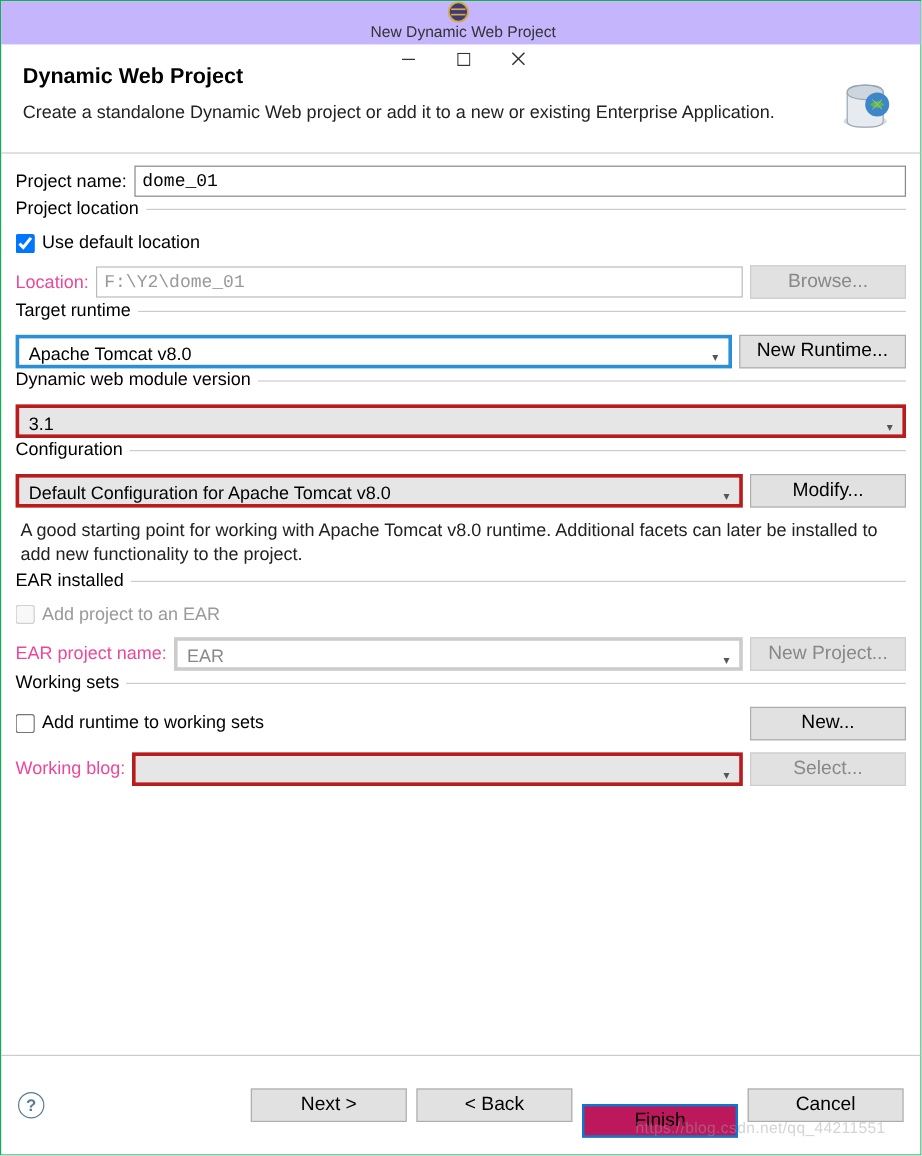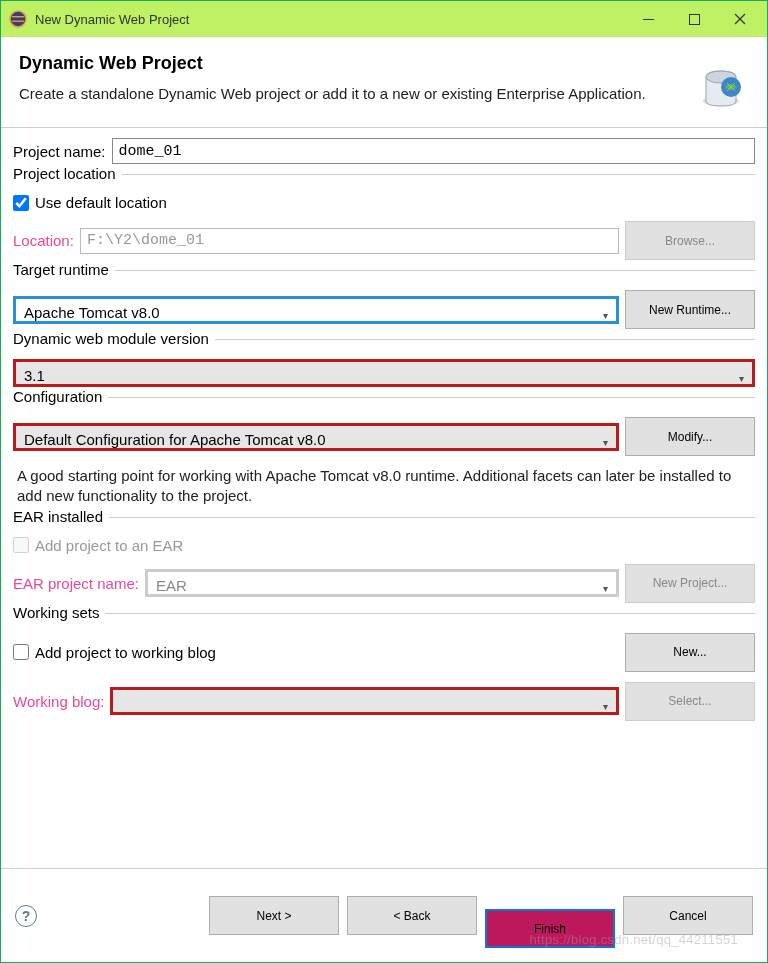--- a/index.html
+++ b/index.html
@@ -16,21 +16,22 @@
       border: 1px solid #1aaa5c;
       display: flex;
       flex-direction: column;
       background: #fff;
     }
     .titlebar {
       display: flex;
       align-items: center;
       height: 36px;
       padding: 0 4px 0 8px;
-      background: #bef264;
+      background: #c4b5fd;
+      flex-direction: column;
     }
     .titlebar .app-icon {
       width: 18px; height: 18px;
       margin-right: 8px;
       display: flex; align-items: center; justify-content: center;
     }
     .titlebar .title {
       flex: 1;
       font-size: 13px;
       color: #333;
@@ -122,25 +123,25 @@
       gap: 6px;
       margin-bottom: 10px;
       font-size: 15px;
     }
     .check-row input[type=checkbox]{
       width: 16px; height: 16px;
       margin: 0;
     }
     .check-row.disabled { color: #999; }
     .btn {
-      height: 39px;
+      height: 28px;
       min-width: 130px;
       background: #e1e1e1;
       border: 1px solid #adadad;
-      font-size: 12px;
+      font-size: 16px;
       font-family: inherit;
       padding: 0 14px;
       text-align: center;
       display: inline-flex;
       align-items: center;
       justify-content: center;
     }
     .btn:disabled {
       color: #888;
       background: #e1e1e1;
@@ -340,21 +341,21 @@
         </div>
       </div>
     </div>
 
     <div class="group">
       <span class="group-title">Working sets</span>
       <div class="group-body">
         <div class="row">
           <div class="check-row flex1" style="margin-bottom:0">
             <input type="checkbox" style="">
-            <span>Add project to working blog</span>
+            <span>Add runtime to working sets</span>
           </div>
           <button class="btn">New...</button>
         </div>
         <div class="row" style="margin-top:8px">
           <span class="label-disabled">Working blog:</span>
           <div class="select disabled flex1">
             <span></span>
             <span class="chev">▾</span>
           </div>
           <button class="btn" disabled="">Select...</button>

